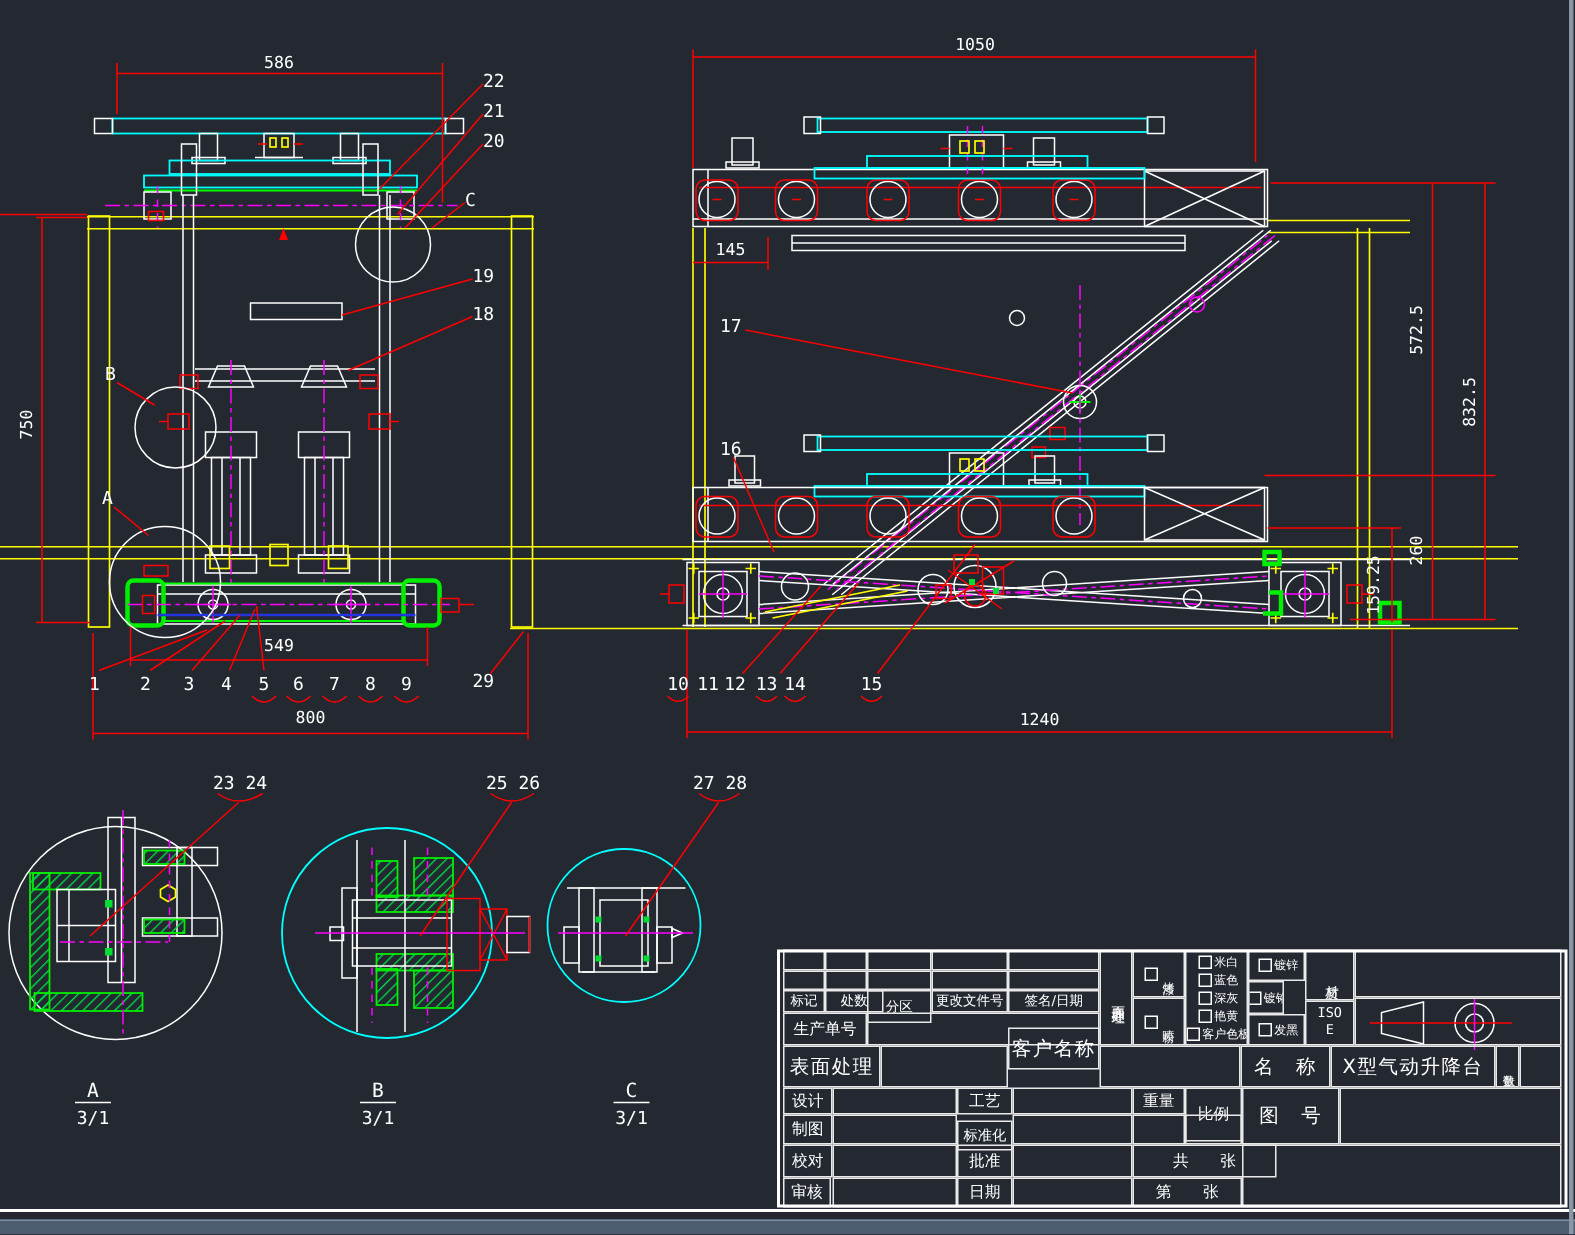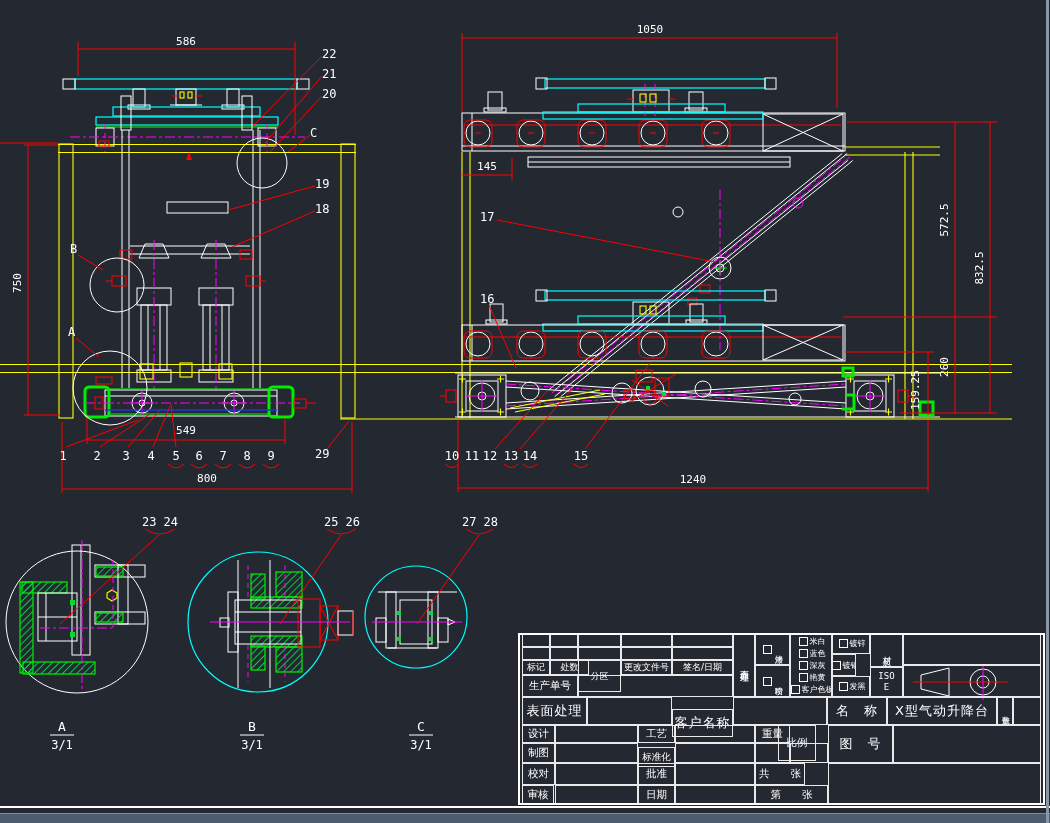--- a/index.html
+++ b/index.html
@@ -445,29 +445,29 @@
   <div class="cell" style="left:60px;top:0;width:43px;height:14px"></div>
   <div class="cell" style="left:103px;top:0;width:51px;height:14px"></div>
   <div class="cell" style="left:154px;top:0;width:61px;height:14px"></div>
   <div class="cell" style="left:4px;top:14px;width:28px;height:13px"></div>
   <div class="cell" style="left:32px;top:14px;width:28px;height:13px"></div>
   <div class="cell" style="left:60px;top:14px;width:43px;height:13px"></div>
   <div class="cell" style="left:103px;top:14px;width:51px;height:13px"></div>
   <div class="cell" style="left:154px;top:14px;width:61px;height:13px"></div>
   <div class="cell f9" style="left:4px;top:27px;width:28px;height:15px">标记</div>
   <div class="cell f9" style="left:32px;top:27px;width:39px;height:15px">处数</div>
-  <div class="cell f9" style="left:60px;top:27px;width:43px;height:32px">分区</div>
+  <div class="cell f9" style="left:60px;top:27px;width:43px;height:22px">分区</div>
   <div class="cell f9" style="left:103px;top:27px;width:51px;height:15px">更改文件号</div>
   <div class="cell f9" style="left:154px;top:27px;width:61px;height:15px">签名/日期</div>
   <div class="cell f10" style="left:4px;top:42px;width:56px;height:22px">生产单号</div>
   <div class="cell" style="left:60px;top:42px;width:155px;height:22px"></div>
 
   <div class="cell f13" style="left:4px;top:64px;width:65px;height:28px">表面处理</div>
   <div class="cell" style="left:69px;top:64px;width:85px;height:28px"></div>
-  <div class="cell f13" style="left:154px;top:76px;width:61px;height:28px">客户名称</div>
+  <div class="cell f13" style="left:154px;top:52px;width:61px;height:28px">客户名称</div>
   <div class="cell" style="left:215px;top:64px;width:94px;height:28px"></div>
   <div class="cell f13" style="left:309px;top:64px;width:60px;height:28px">名　称</div>
   <div class="cell f13" style="left:369px;top:64px;width:110px;height:28px">X型气动升降台</div>
   <div class="cell" style="left:479px;top:64px;width:16px;height:28px">
         <span class="vtxt f8">数量</span>
       </div>
   <div class="cell" style="left:495px;top:64px;width:28px;height:28px"></div>
 
   <div class="cell" style="left:215px;top:0;width:22px;height:64px">
         <span class="vtxt f9">表面处理</span>
@@ -535,24 +535,24 @@
   <div class="cell f10" style="left:120px;top:92px;width:37px;height:18px">工艺</div>
   <div class="cell" style="left:157px;top:92px;width:80px;height:18px"></div>
   <div class="cell f10" style="left:120px;top:114px;width:37px;height:20px;font-size:9.5px">标准化</div>
   <div class="cell" style="left:157px;top:110px;width:80px;height:20px"></div>
   <div class="cell f10" style="left:120px;top:130px;width:37px;height:22px">批准</div>
   <div class="cell" style="left:157px;top:130px;width:80px;height:22px"></div>
   <div class="cell f10" style="left:120px;top:152px;width:37px;height:20px">日期</div>
   <div class="cell" style="left:157px;top:152px;width:80px;height:20px"></div>
 
   <div class="cell f10" style="left:237px;top:92px;width:35px;height:18px">重量</div>
-  <div class="cell f10" style="left:260px;top:92px;width:38px;height:36px">比例</div>
+  <div class="cell f10" style="left:272px;top:92px;width:38px;height:36px">比例</div>
   <div class="cell" style="left:237px;top:110px;width:35px;height:20px"></div>
   <div class="cell" style="left:272px;top:110px;width:38px;height:20px"></div>
-  <div class="cell f10" style="left:237px;top:130px;width:50px;height:22px">共　　张</div>
+  <div class="cell f10" style="left:237px;top:130px;width:96px;height:22px">共　　张</div>
   <div class="cell f10" style="left:237px;top:152px;width:73px;height:20px">第　　张</div>
 
   <div class="cell f13" style="left:310px;top:92px;width:65px;height:38px">图　号</div>
   <div class="cell" style="left:375px;top:92px;width:148px;height:38px"></div>
   <div class="cell" style="left:310px;top:130px;width:213px;height:42px"></div>
   <div class="outer"></div>
 </div>
 
 <div id="sheetline"></div>
 <div id="bottombar"></div>

